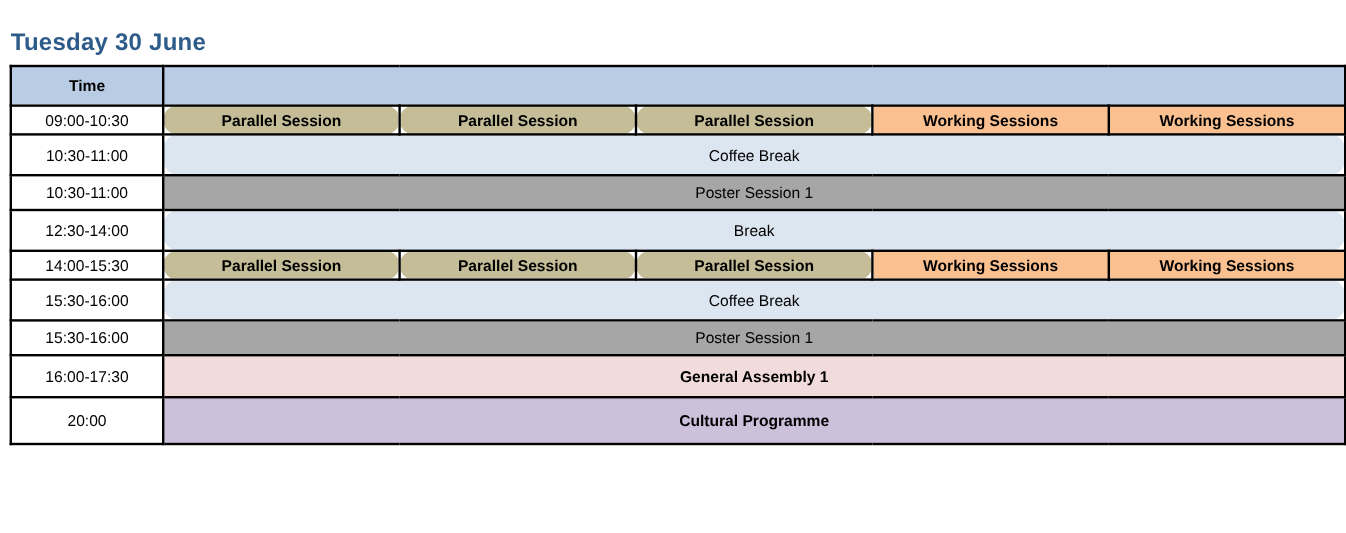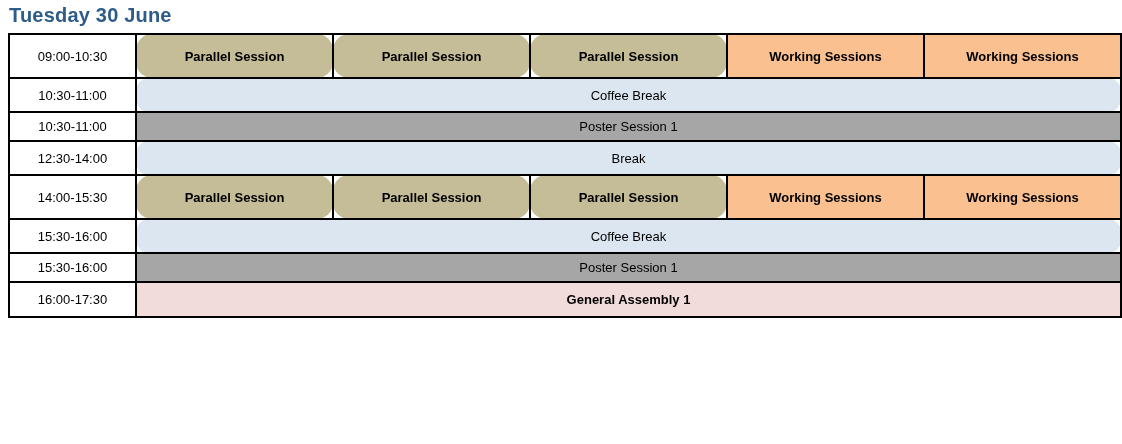--- a/index.html
+++ b/index.html
@@ -14,20 +14,21 @@
     height: 444px;
     overflow: hidden;
   }
   .title {
     color: var(--title_blue, #2E5C8A);
     font-size: 20px;
     font-weight: 700;
     padding: 3px 0 5px 9px;
     line-height: 25px;
     letter-spacing: 0.2px;
+    margin-top: 21px;
   }
   table.schedule {
     border-collapse: collapse;
     table-layout: fixed;
     margin-left: 8px;
     width: 1112px;
   }
   table.schedule td {
     border: 2px solid var(--border_black, #000000);
     text-align: center;
@@ -36,21 +37,21 @@
     color: #000000;
     padding: 0 4px;
     overflow: hidden;
     white-space: nowrap;
   }
   .col-time { width: 127px; }
   .col-s    { width: 197px; }
 
   
   .r-header   { height: 33px; }
-  .r-sessions { height: 44px; }
+  .r-sessions { height: 24px; }
   .r-break    { height: 34px; }
   .r-poster   { height: 29px; }
   .r-assembly { height: 35px; margin-top: 19px; }
   .r-cultural { height: 39px; }
 
   
   .c-header {
     background: var(--header_blue, #B8CCE4);
     font-weight: 700;
   }
@@ -94,20 +95,24 @@
   <table class="schedule">
     <colgroup>
       <col class="col-time">
       <col class="col-s">
         <col class="col-s">
         <col class="col-s">
         <col class="col-s">
         <col class="col-s">
     </colgroup>
     <tbody>
+      <tr class="r-header">
+        <td class="c-header">Time</td>
+        <td class="c-header" colspan="5"></td>
+      </tr>
     <tr class="r-sessions">
           <td class="c-time">09:00-10:30</td>
           <td class="c-parallel">Parallel Session</td>
           <td class="c-parallel">Parallel Session</td>
           <td class="c-parallel">Parallel Session</td>
           <td class="c-working">Working Sessions</td>
           <td class="c-working">Working Sessions</td>
         </tr>
         <tr class="r-break">
           <td class="c-time">10:30-11:00</td>
@@ -134,15 +139,19 @@
           <td colspan="5" class="c-break">Coffee Break</td>
         </tr>
         <tr class="r-poster">
           <td class="c-time">15:30-16:00</td>
           <td colspan="5" class="c-poster">Poster Session 1</td>
         </tr>
         <tr class="r-assembly">
           <td class="c-time">16:00-17:30</td>
           <td colspan="5" class="c-assembly">General Assembly 1</td>
         </tr>
+        <tr class="r-cultural">
+          <td class="c-time">20:00</td>
+          <td colspan="5" class="c-cultural">Cultural Programme</td>
+        </tr>
       </tbody>
   </table>
 </div>
 
 </body></html>

